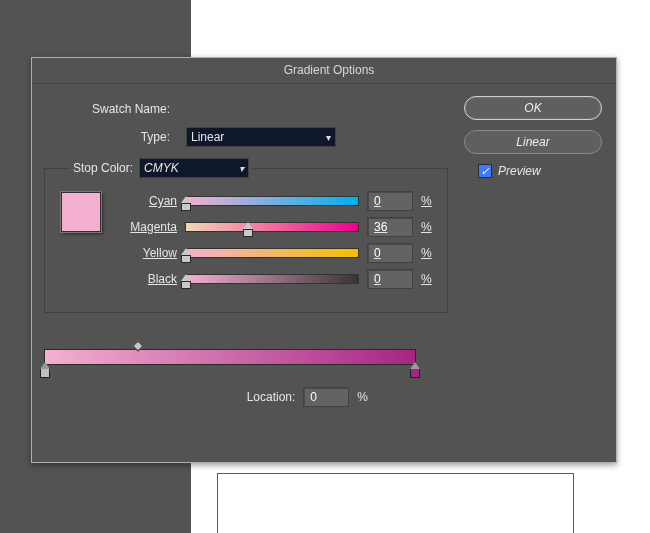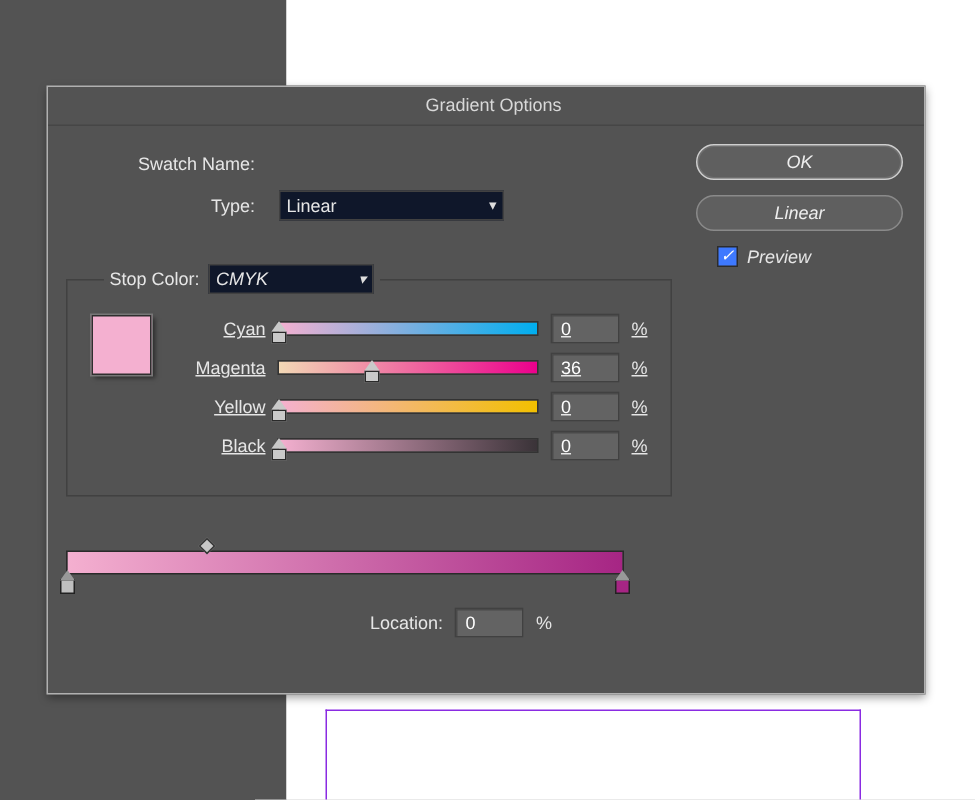--- a/index.html
+++ b/index.html
@@ -29,21 +29,21 @@
     background:#0f172a; border:1px solid #414141; color:#e6e6e6;
     height:20px; font-size:12px; padding:1px 4px;
     position:relative; display:flex; align-items:center; justify-content:space-between;
   }
   .select .chev { margin-left:auto; pointer-events:none; font-size:10px; color:#ddd; }
   .wide { width:150px; }
   .midw { width:110px;font-style:italic; }
 
   fieldset.stop-group {
     border:1px solid #414141; padding:10px 12px 20px 12px;
-    margin-top:26px; position:relative;
+    margin-top:8px; position:relative;
   }
   fieldset.stop-group legend { padding:0 4px; color:#e6e6e6; margin-left:12px; }
   .inner { display:flex; }
   .preview-swatch {
     width:40px; height:40px; background:#f4b0d0; border:1px solid #2f2f2f;
     box-shadow: 0 0 0 1px #777, 2px 2px 3px rgba(0,0,0,0.5);
     margin:4px 14px 0 4px;
   }
   .sliders { flex:1;text-decoration:underline; }
   .srow { display:flex; align-items:center; height:26px; gap:8px; }

